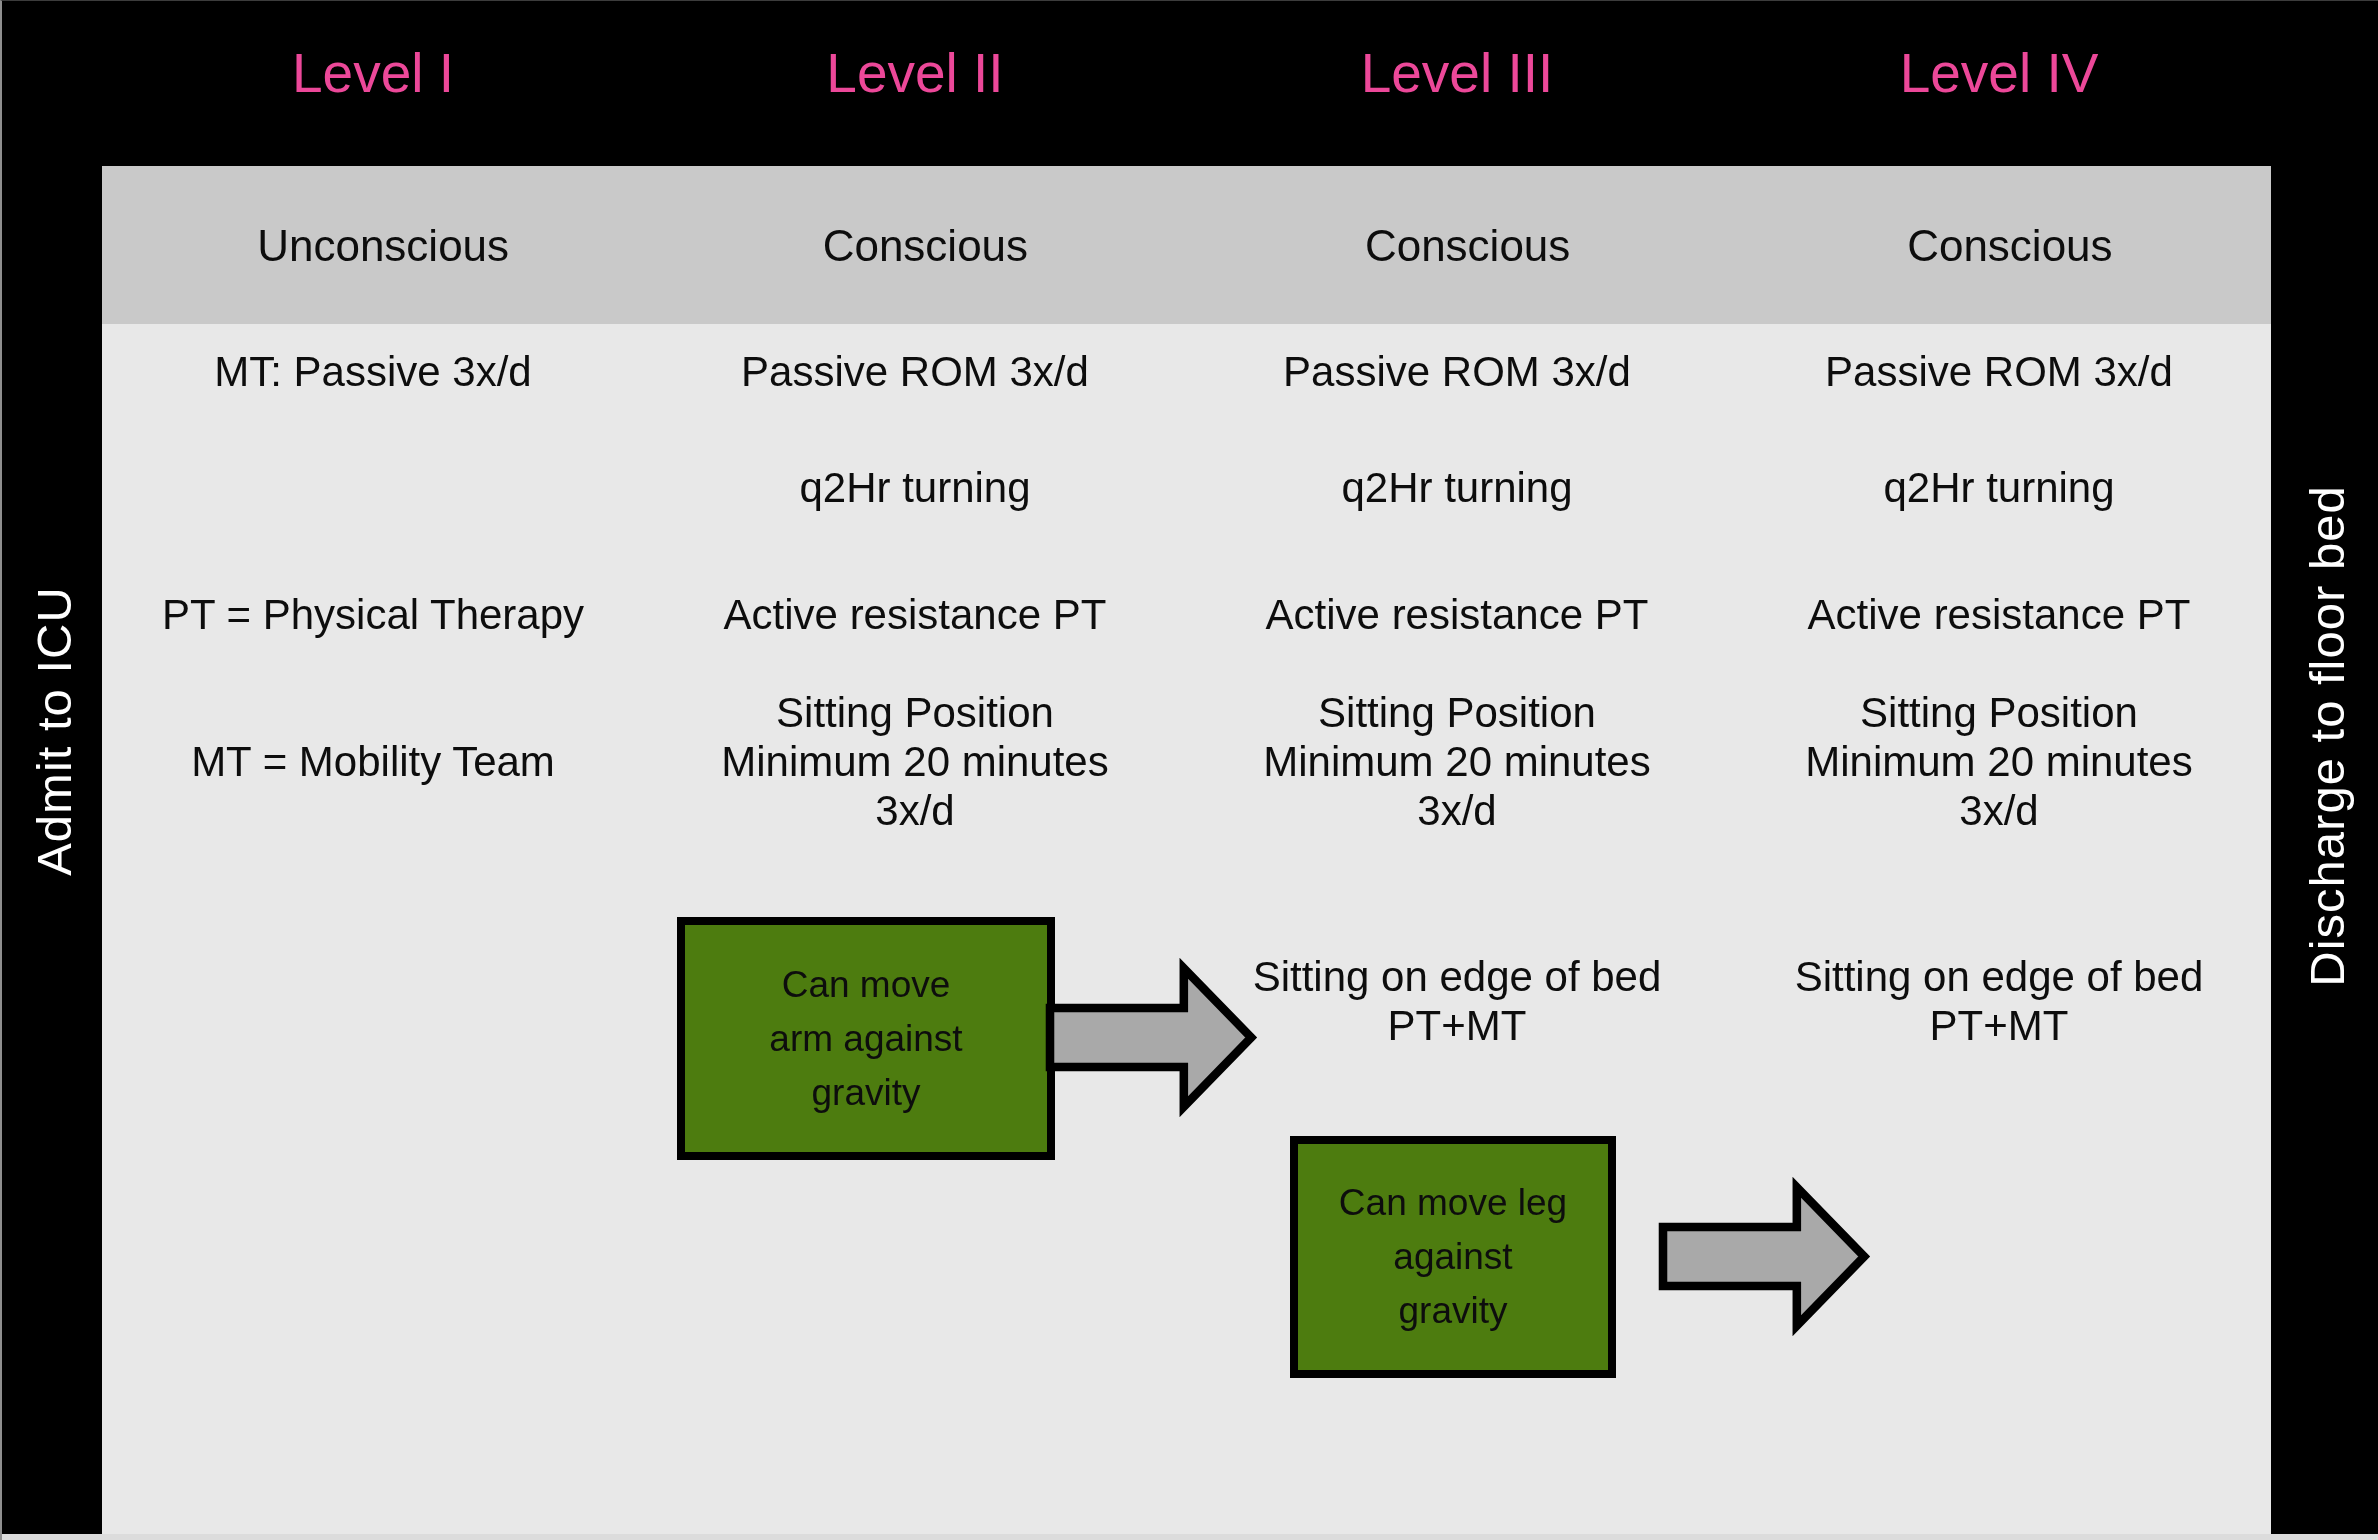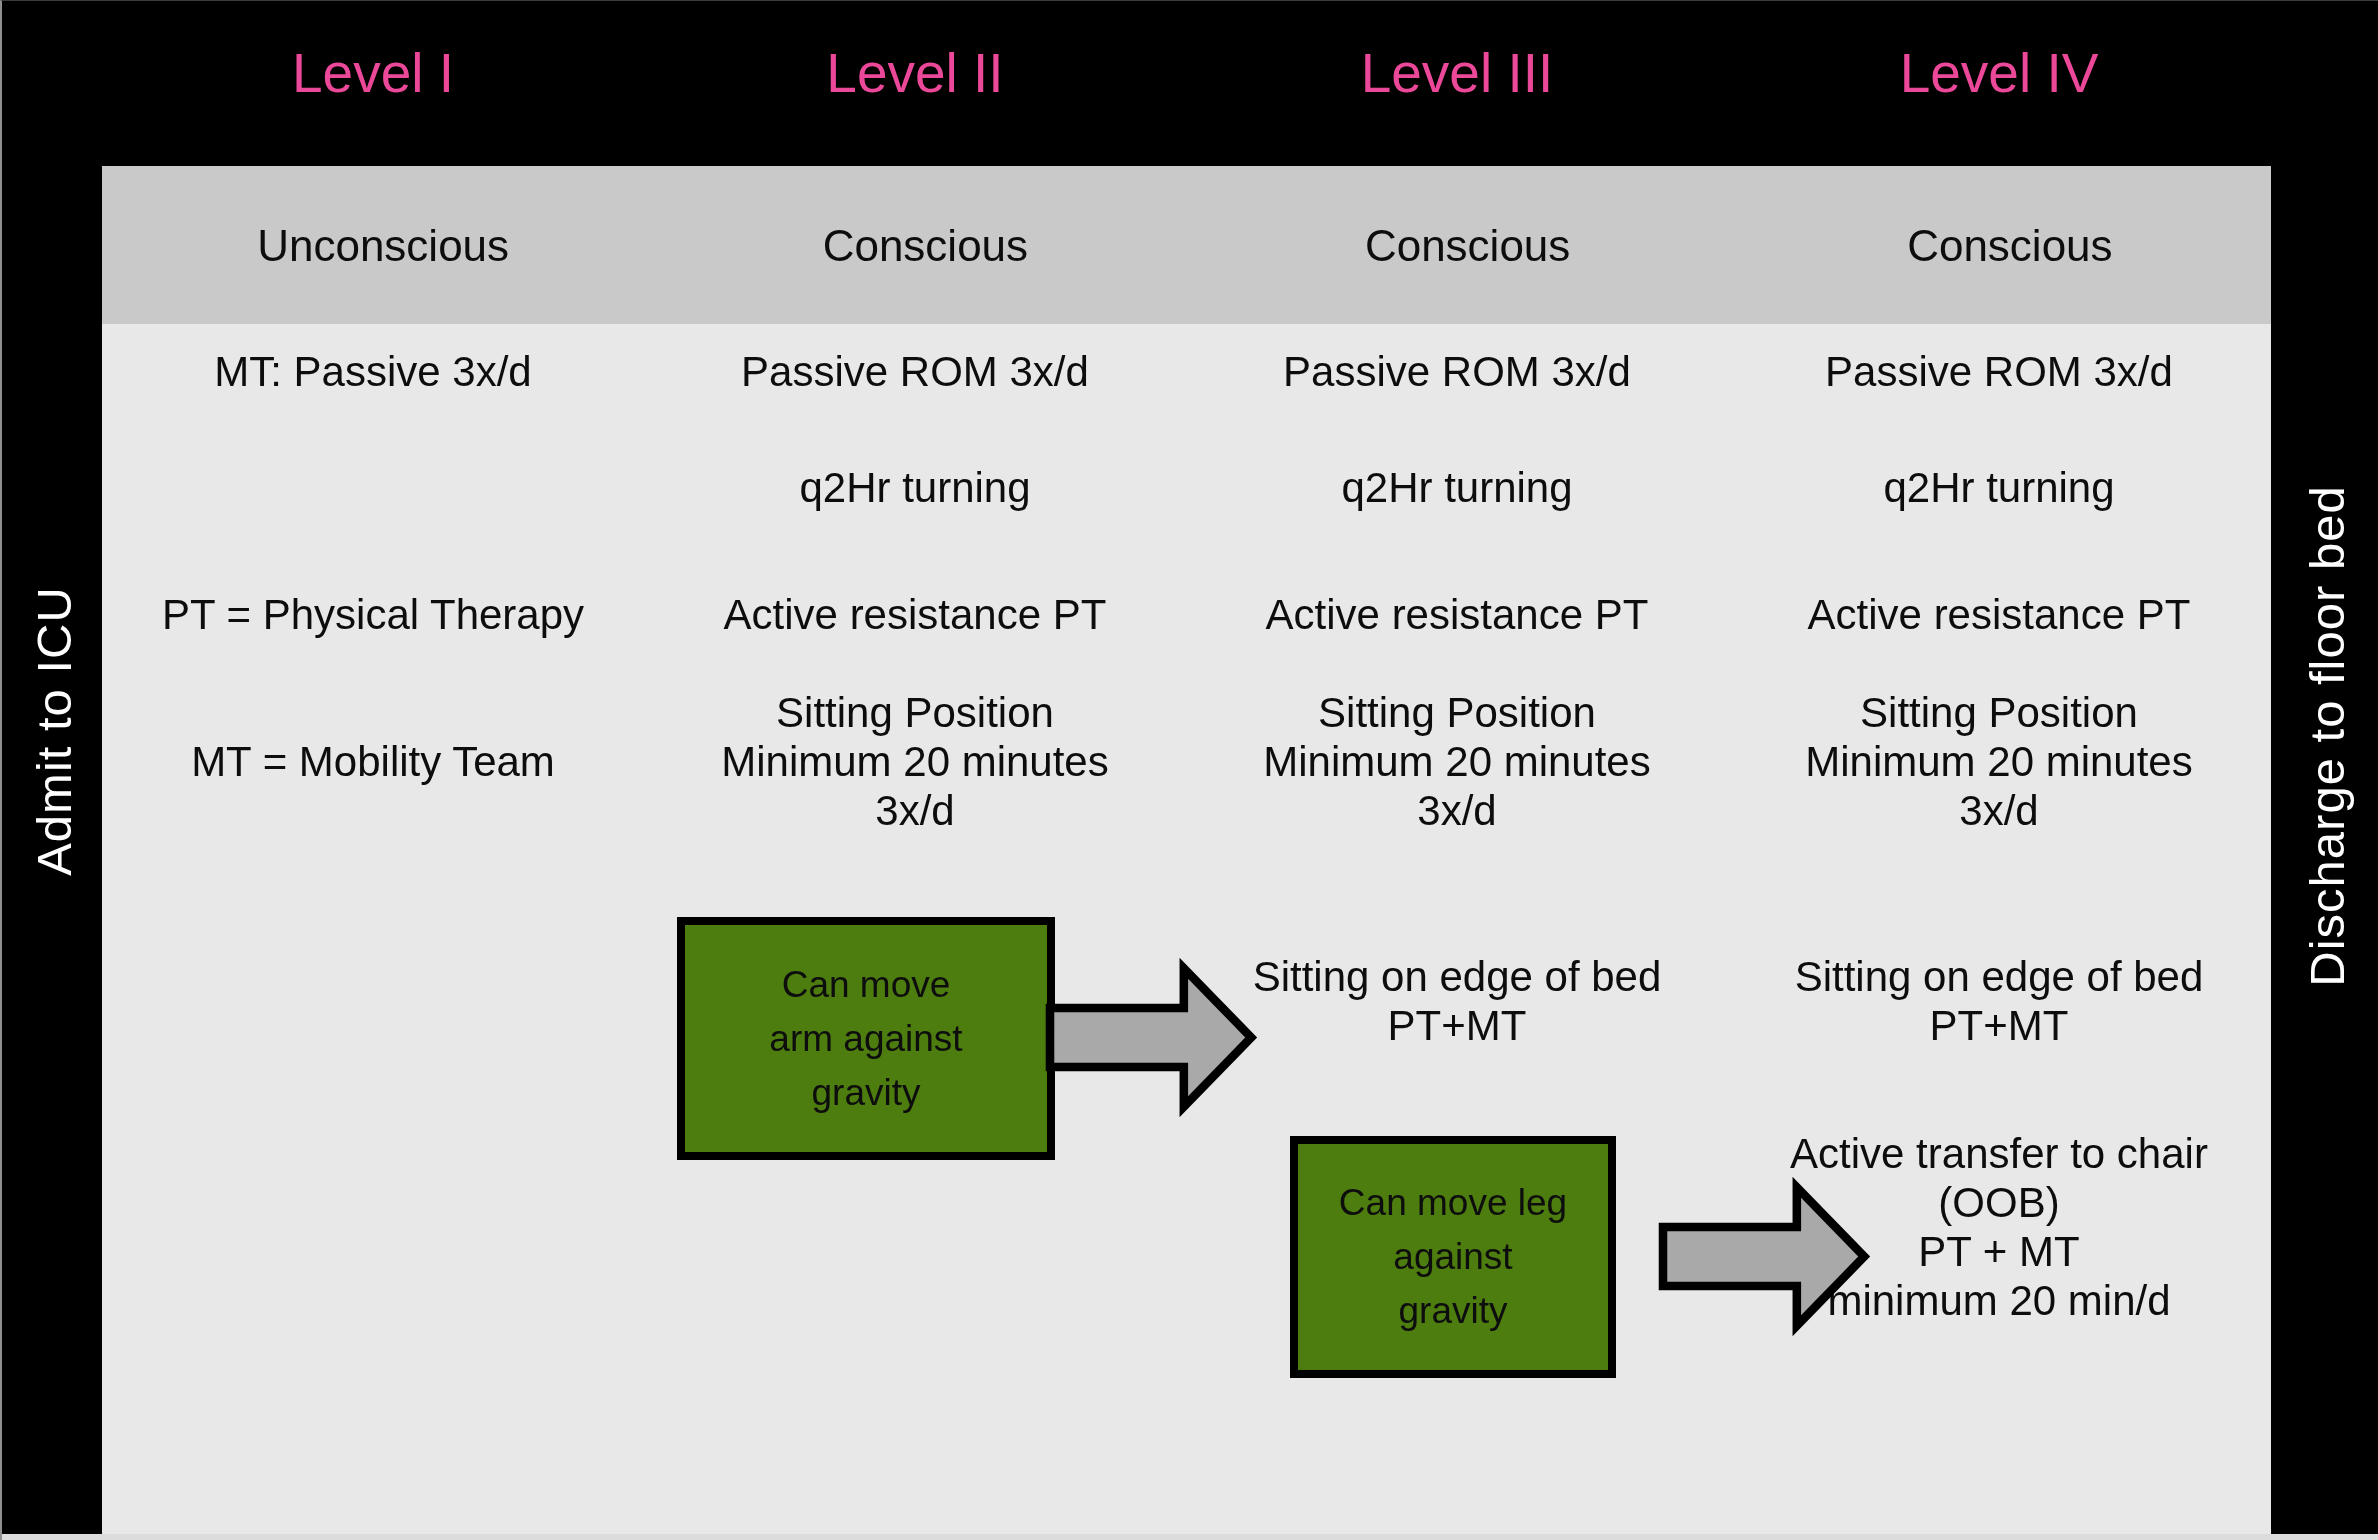--- a/index.html
+++ b/index.html
@@ -161,24 +161,20 @@
 3x/d</div>
   <div class="cell c4 r4multi">Sitting Position
 Minimum 20 minutes
 3x/d</div>
 
   <div class="cell c3 r5">Sitting on edge of bed
 PT+MT</div>
   <div class="cell c4 r5">Sitting on edge of bed
 PT+MT</div>
 
-  <div class="cell c4 r6">Active transfer to chair
-(OOB)
-PT + MT
-minimum 20 min/d</div>
 
   <div class="crit-box box1">Can move
 arm against
 gravity</div>
   <div class="crit-box box2">Can move leg
 against
 gravity</div>
 
   <svg class="arrow-svg arrow1" width="205" height="143" viewBox="0 0 216 150">
     <polygon points="0,44 141,44 141,2 212,75 141,148 141,106 0,106"></polygon>

